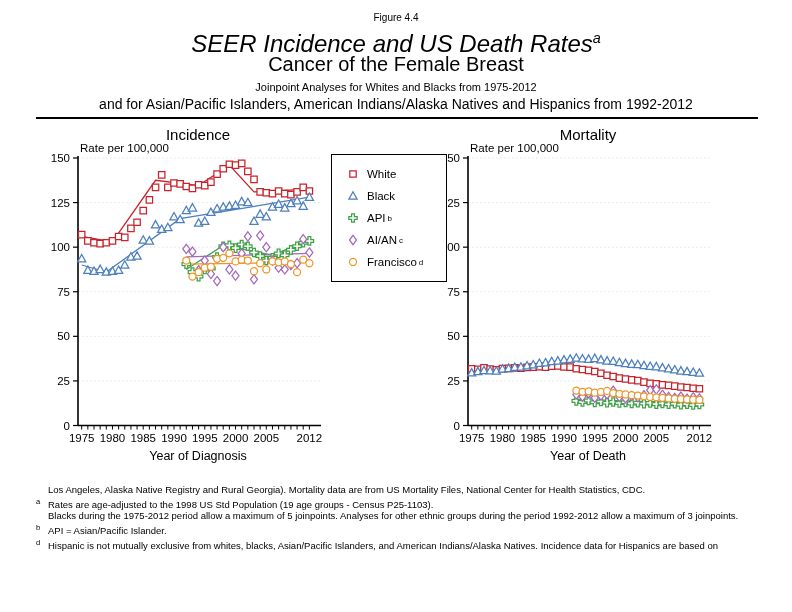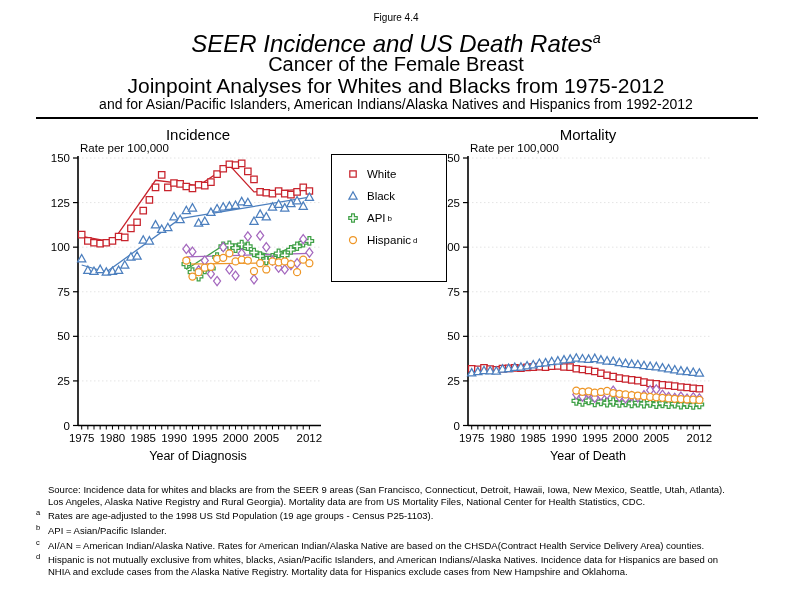--- a/index.html
+++ b/index.html
@@ -2,21 +2,21 @@
 <html><head>
 <meta charset="utf-8">
 <style>
   html,body{margin:0;padding:0;background:#fff;}
   #page{position:relative;width:792px;height:612px;background:#ffffff;overflow:hidden;
         font-family:"Liberation Sans","DejaVu Sans",sans-serif;color:#000;}
   .ctr{position:absolute;left:0;width:792px;text-align:center;}
   #fig-label{top:12px;font-size:10px;}
   #title1{top:30px;font-size:24px;font-style:italic;}
   #title2{top:53px;font-size:20px;}
-  #sub1{top:74px;font-size:21px;}
+  #sub1{top:81px;font-size:11px;}
   #sub2{top:96px;font-size:14px;}
   sup{font-size:60%;}
   #head-rule{position:absolute;top:117px;left:36px;width:722px;height:2px;background:#000;}
   .chart-svg{position:absolute;top:118px;width:340px;height:350px;}
   #incidence-svg{left:36px;}
   #mortality-svg{left:426px;}
   #legend{position:absolute;left:331px;top:154px;width:116px;height:128px;
           border:1.5px solid #000;background:#fff;box-sizing:border-box;
           padding:8px 0 9px 14px;z-index:5;}
   .legend-row{display:flex;align-items:center;height:22px;font-size:11.5px;}
@@ -508,29 +508,34 @@
       </div>
       <div class="legend-row">
         <svg width="14" height="14" viewBox="0 0 14 14">
           <path d="M 5.6 2.8 L 8.4 2.8 L 8.4 5.6 L 11.2 5.6 L 11.2 8.4 L 8.4 8.4 L 8.4 11.2 L 5.6 11.2 L 5.6 8.4 L 2.8 8.4 L 2.8 5.6 L 5.6 5.6 Z" fill="#fff" stroke="#41A148" stroke-width="1.25" stroke-linejoin="miter"></path>
         </svg>
         <span>API</span>
         <span class="legend-sup">b</span>
       </div>
       <div class="legend-row">
         <svg width="14" height="14" viewBox="0 0 14 14">
+          <path d="M 7 2.4000000000000004 L 10.5 7 L 7 11.6 L 3.5 7 Z" fill="#fff" stroke="#A468BE" stroke-width="1.25" stroke-linejoin="miter"></path>
+        </svg>
+        <span>AI/AN</span>
+        <span class="legend-sup">c</span>
+      </div>
+      <div class="legend-row">
+        <svg width="14" height="14" viewBox="0 0 14 14">
           <circle cx="7" cy="7" r="3.5" fill="#fff" stroke="#EE9626" stroke-width="1.25"></circle>
         </svg>
-        <span>Hispanic</span>
+        <span>Francisco</span>
         <span class="legend-sup">d</span>
       </div>
     </div>
 
   <div id="footnotes">
-      <div class="fn-line"><span class="fn-sup"></span><span>Source:  Incidence data for whites and blacks are from the SEER 9 areas (San Francisco, Connecticut, Detroit, Hawaii, Iowa, New Mexico, Seattle, Utah, Atlanta).</span></div>
       <div class="fn-line"><span class="fn-sup"></span><span>Los Angeles, Alaska Native Registry and Rural Georgia).  Mortality data are from US Mortality Files, National Center for Health Statistics, CDC.</span></div>
       <div class="fn-line"><span class="fn-sup">a</span><span>Rates are age-adjusted to the 1998 US Std Population (19 age groups - Census P25-1103).</span></div>
+      <div class="fn-line"><span class="fn-sup"></span><span>Blacks during the 1975-2012 period allow a maximum of 5 joinpoints. Analyses for other ethnic groups during the period 1992-2012 allow a maximum of 3 joinpoints.</span></div>
       <div class="fn-line"><span class="fn-sup">b</span><span>API = Asian/Pacific Islander.</span></div>
-      <div class="fn-line"><span class="fn-sup">c</span><span>AI/AN = American Indian/Alaska Native.  Rates for American Indian/Alaska Native are based on the CHSDA(Contract Health Service Delivery Area) counties.</span></div>
       <div class="fn-line"><span class="fn-sup">d</span><span>Hispanic is not mutually exclusive from whites, blacks, Asian/Pacific Islanders, and American Indians/Alaska Natives.  Incidence data for Hispanics are based on</span></div>
-      <div class="fn-line"><span class="fn-sup"></span><span>NHIA and exclude cases from the Alaska Native Registry.  Mortality data for Hispanics exclude cases from New Hampshire and Oklahoma.</span></div>
     </div>
 </div>
 
 </body></html>

